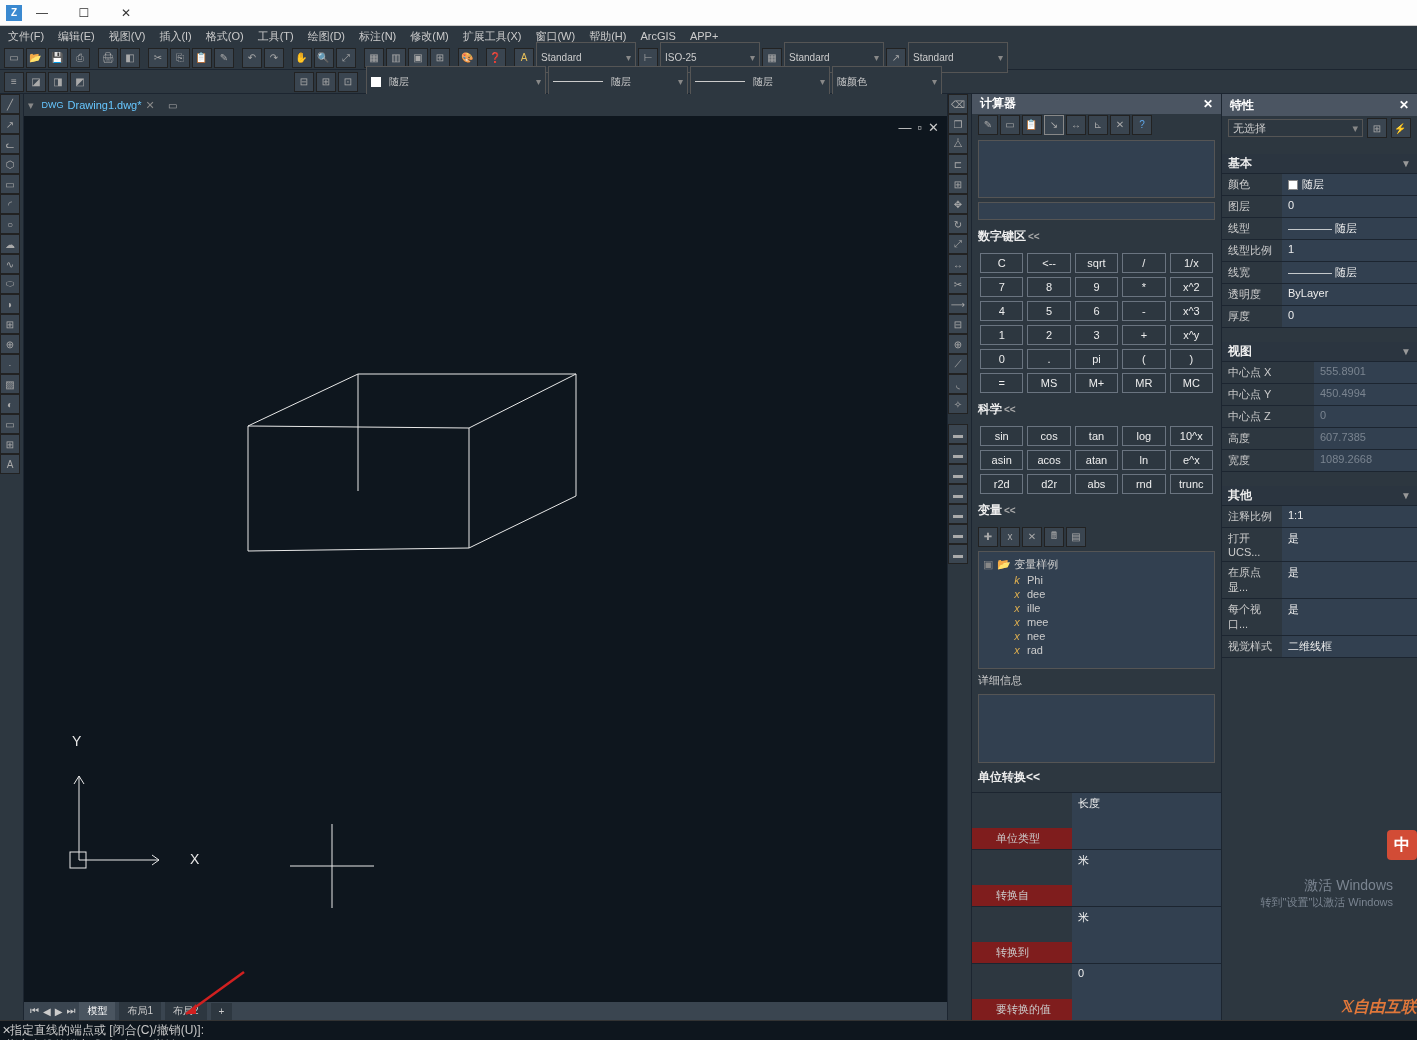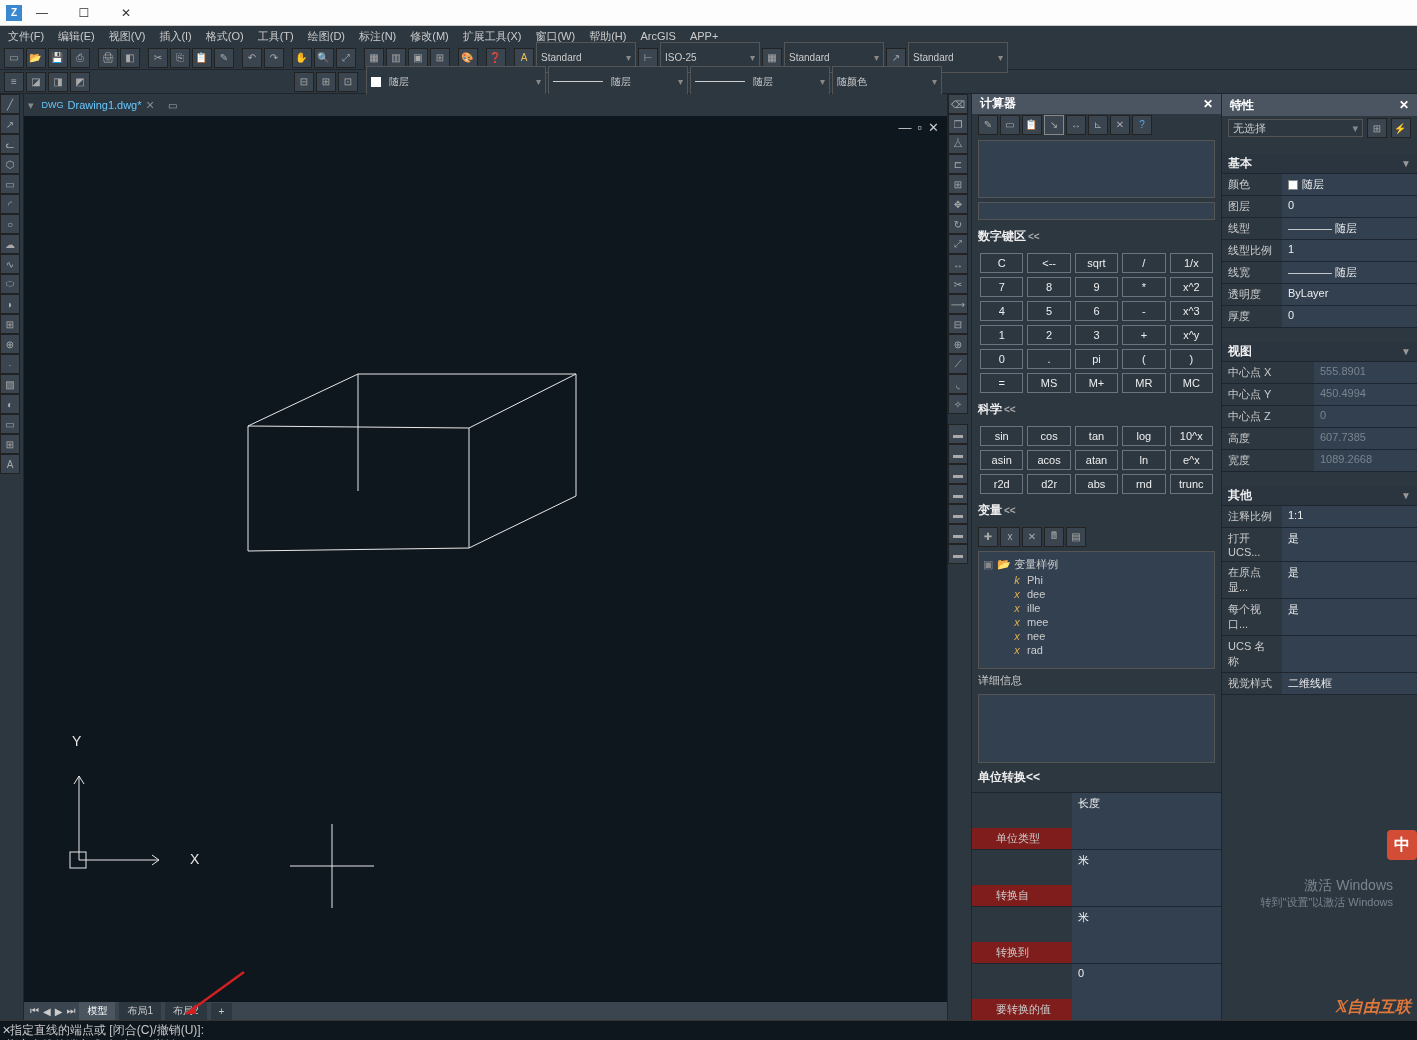--- a/index.html
+++ b/index.html
@@ -55,21 +55,21 @@
 .prop-group-head { height:20px;background:#2b3540;color:#eee;font-size:12px;font-weight:bold;display:flex;align-items:center;padding:0 6px;border-bottom:1px solid #1c2530; }
 .prop-group-head .tri { margin-left:auto;color:#999;font-size:10px; }
 .prop-row { display:flex;border-bottom:1px solid #1c2530;font-size:11px; }
 .prop-row .pk { width:60px;padding:3px 6px;color:#ccc; }
 .prop-row .pv { flex:1;padding:3px 6px;color:#eee;background:#324050; }
 .prop-row .pv.ro { color:#7a8490;margin-left:32px; }
 .prop-row .swatch { display:inline-block;width:10px;height:10px;background:#fff;border:1px solid #888;margin-right:4px;vertical-align:middle; }
 .cmdhist { height:92px;background:#0e161e;border-top:1px solid #333;font-family:monospace;font-size:12px;color:#c8c8c8;padding:2px 6px;line-height:15px;position:relative;white-space:pre; }
 .cmdhist .cx { position:absolute;left:2px;top:2px;color:#ccc;cursor:pointer;font-size:11px; }
 .watermark { position:absolute; right:24px; bottom:130px; color:#7a8490; font-size:14px; text-align:right; pointer-events:none; }
-.brand { position:absolute; right:6px; bottom:22px; color:#e0773a; font-size:16px; font-weight:bold; font-style:italic; pointer-events:none; z-index:50; }
+.brand { position:absolute; right:0; bottom:22px; color:#e0773a; font-size:16px; font-weight:bold; font-style:italic; pointer-events:none; z-index:50; }
 .ime { position:absolute; right:0; top:830px; width:30px;height:30px;background:#d24c36;color:#fff;display:flex;align-items:center;justify-content:center;font-weight:bold;font-size:16px;border-radius:4px; }
 </style>
 </head>
 <body>
 
 <div class="titlebar">
   <div class="tlogo">Z</div>
   <div class="wbtns">
     <div class="wbtn">—</div>
     <div class="wbtn">☐</div>
@@ -472,24 +472,20 @@
         </div>
         <div class="prop-row">
           <div class="pk">在原点显...</div>
           <div class="pv">是</div>
         </div>
         <div class="prop-row">
           <div class="pk">每个视口...</div>
           <div class="pv">是</div>
         </div>
         <div class="prop-row">
-          <div class="pk">UCS 名称</div>
-          <div class="pv"></div>
-        </div>
-        <div class="prop-row">
           <div class="pk">视觉样式</div>
           <div class="pv">二维线框</div>
         </div>
       </div>
   </div>
 </div>
 
 <div class="cmdhist"><span class="cx">✕</span><span id="cmdhist-lines" style="margin-left:4px">指定直线的端点或 [闭合(C)/撤销(U)]:
 指定直线的端点或 [闭合(C)/撤销(U)]:
 命令:

